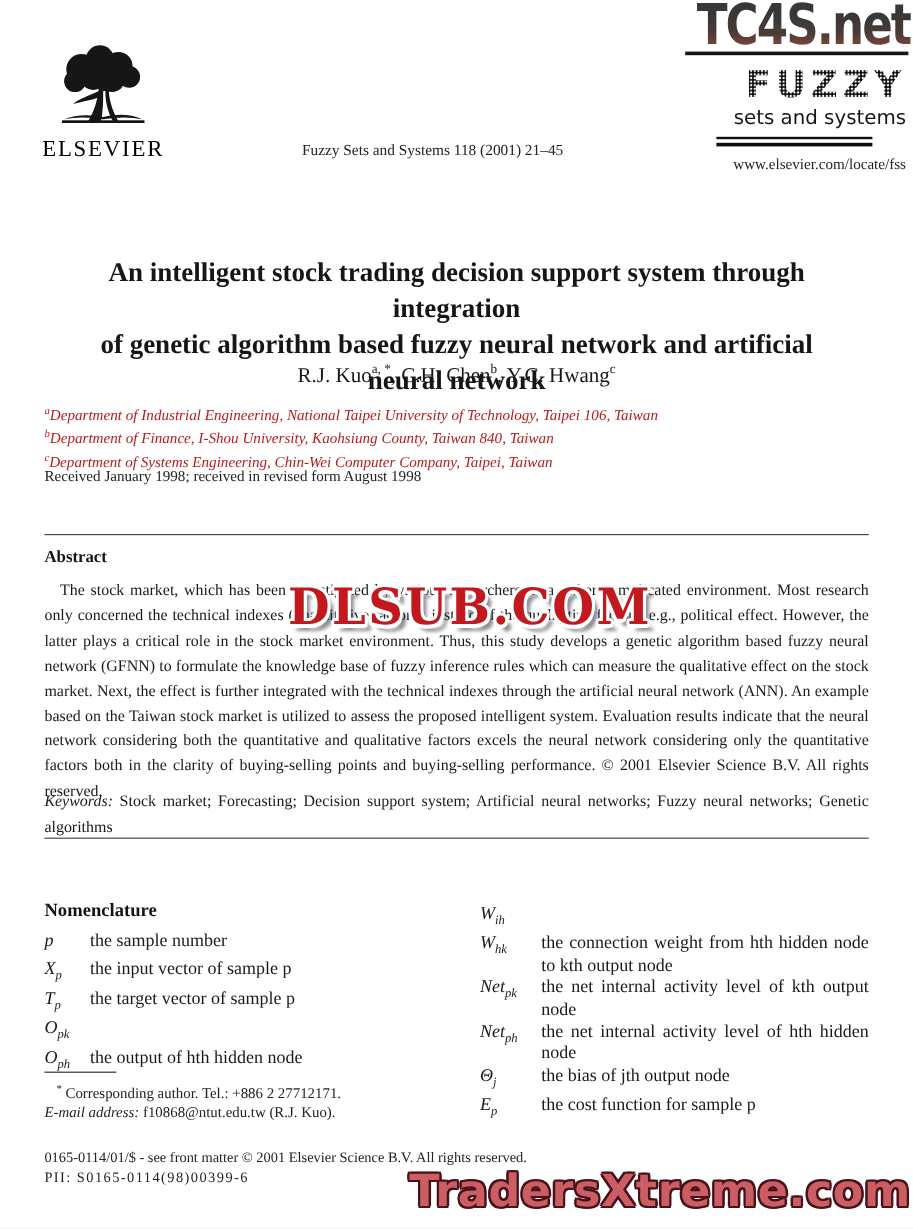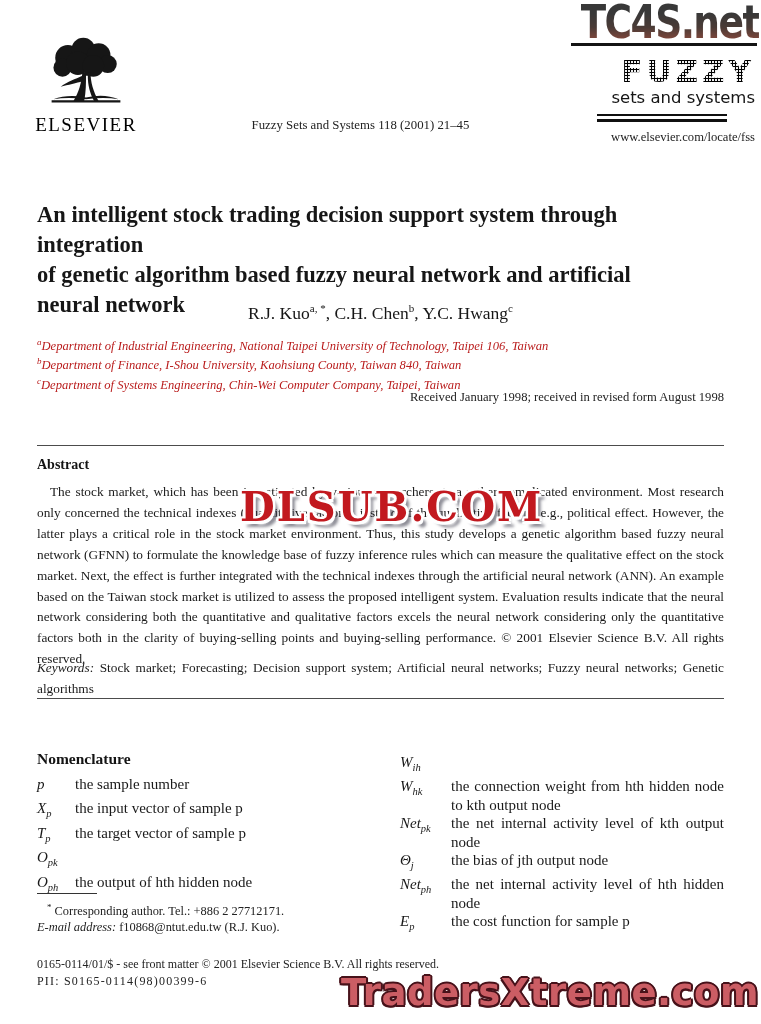--- a/index.html
+++ b/index.html
@@ -41,26 +41,26 @@
   }
   @supports ((-webkit-background-clip:text) or (background-clip:text)) {
     .wm-top-text {
       background:linear-gradient(180deg,#383838 30%,#4a3b36 62%,#7c463b 88%,#8f564a 100%);
       -webkit-background-clip:text; background-clip:text;
       color:transparent; -webkit-text-fill-color:transparent;
     }
   }
   .wm-top-underline { position:absolute; top:43px; right:2px; width:186px; height:2.6px; background:#141414; }
   
-  .article-title { position:absolute; top:200px; left:37px; width:687px; font-size:22.5px; line-height:30px; color:#161616; }
+  .article-title { position:absolute; top:212px; left:37px; width:687px; text-align:center; font-size:22.5px; line-height:30px; color:#161616; }
   .authors-line { position:absolute; top:302px; left:37px; width:687px; text-align:center; font-size:17.5px; color:#161616; }
   .authors-line sup { font-size:11px; }
   .affiliations { position:absolute; top:335px; left:37px; width:687px; text-align:left; font-style:italic; font-size:12.6px; line-height:15.2px; color:#b91c1c; }
   .affiliations sup { font-size:9px; font-style:italic; }
-  .received-line { position:absolute; top:390px; left:37px; width:687px; text-align:right; font-size:12.6px; color:#222; }
+  .received-line { position:absolute; top:390px; left:37px; width:687px; text-align:left; font-size:12.6px; color:#222; }
   
   .rule { position:absolute; left:37px; width:687px; border-top:1.6px solid #4c4c4c; }
   .rule-1 { top:445px; }
   .rule-2 { top:698px; }
   
   .abstract-heading { position:absolute; top:457px; left:37px; font-size:14px; font-weight:bold; color:#141414; }
   .abstract-text { position:absolute; top:482px; left:37px; width:687px; font-size:13.3px; line-height:20.9px; text-align:justify; text-indent:13px; color:#1a1a1a; }
   .wm-mid {
     position:absolute; top:484px; left:240px; z-index:6;
     font-family:"DejaVu Serif","Liberation Serif",serif; font-weight:bold;
@@ -201,26 +201,26 @@
     </div>
     <div class="nomen-row">
       <span class="nomen-sym"><span>W</span><sub>hk</sub></span>
       <span class="nomen-desc">the connection weight from hth hidden node to kth output node</span>
     </div>
     <div class="nomen-row">
       <span class="nomen-sym"><span>Net</span><sub>pk</sub></span>
       <span class="nomen-desc">the net internal activity level of kth output node</span>
     </div>
     <div class="nomen-row">
+      <span class="nomen-sym"><span>Net</span><sub>ph</sub></span>
+      <span class="nomen-desc">the net internal activity level of hth hidden node</span>
+    </div>
+    <div class="nomen-row">
       <span class="nomen-sym"><span>Θ</span><sub>j</sub></span>
       <span class="nomen-desc">the bias of jth output node</span>
-    </div>
-    <div class="nomen-row">
-      <span class="nomen-sym"><span>Net</span><sub>ph</sub></span>
-      <span class="nomen-desc">the net internal activity level of hth hidden node</span>
     </div>
     <div class="nomen-row">
       <span class="nomen-sym"><span>E</span><sub>p</sub></span>
       <span class="nomen-desc">the cost function for sample p</span>
     </div>
   </div>
 
   <div class="footnote">
     <div class="footnote-rule"></div>
     <div class="footnote-line1"><sup>*</sup><span> Corresponding author. Tel.: +886 2 27712171.</span></div>

